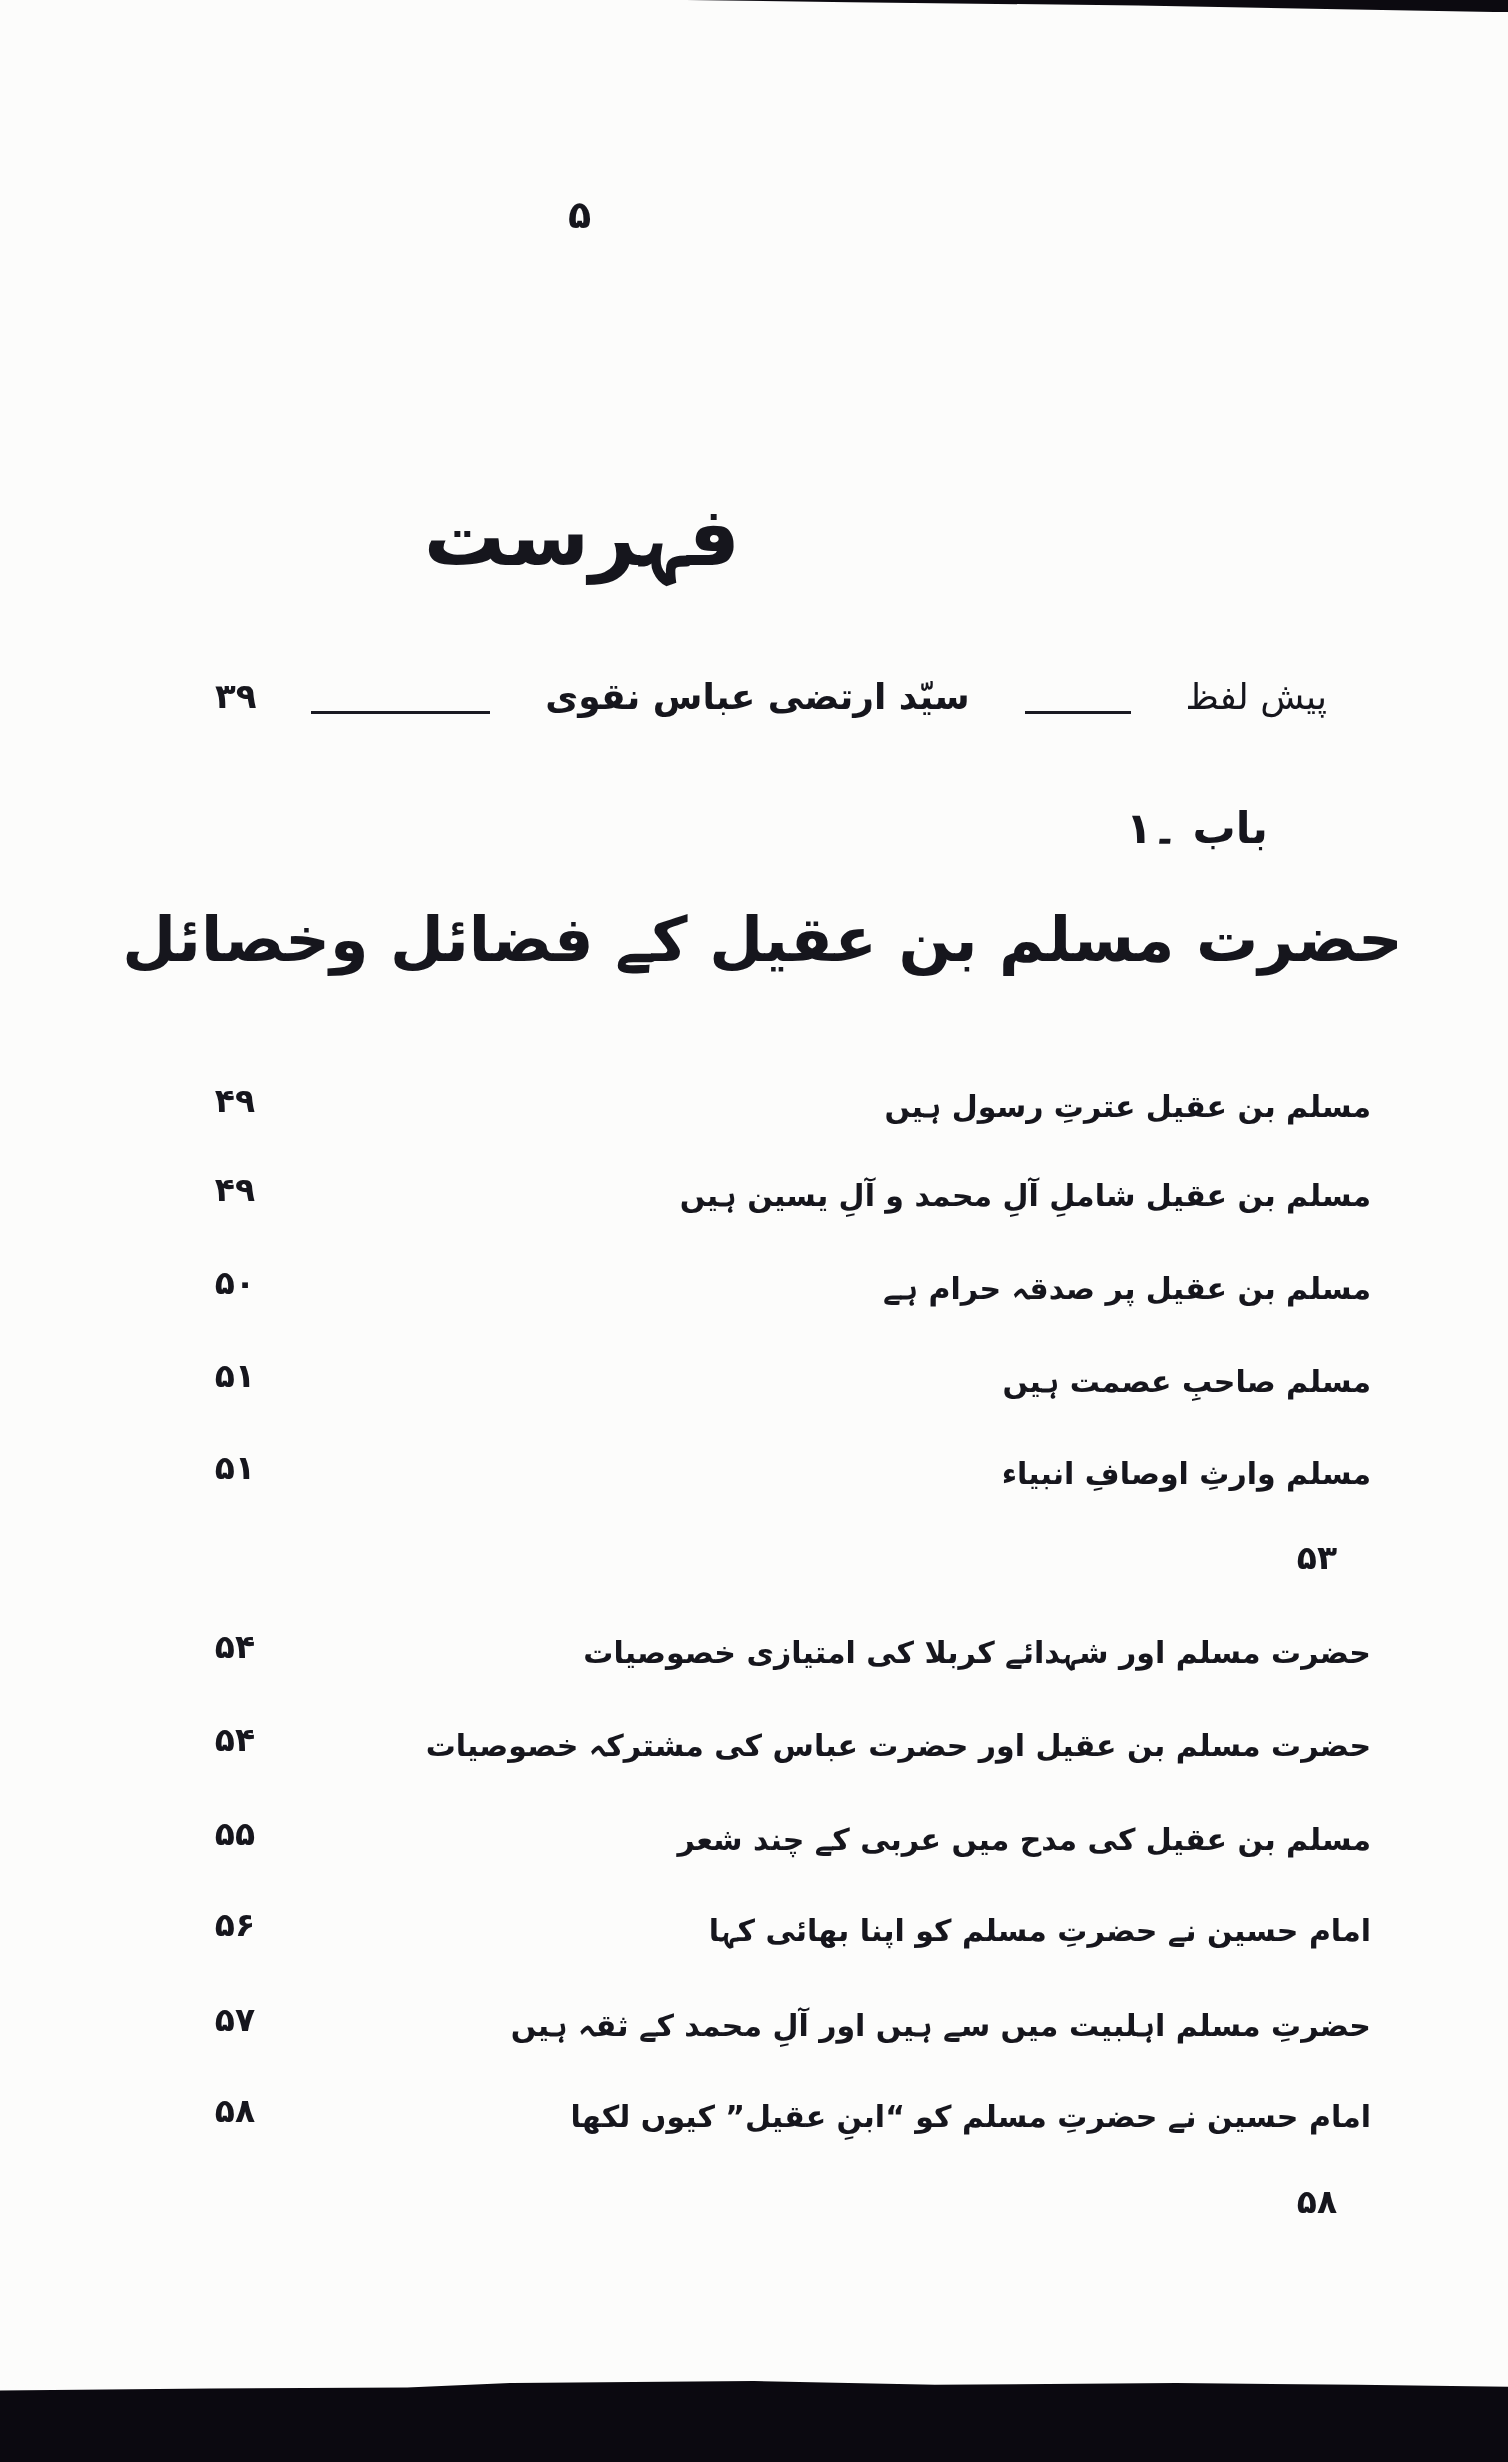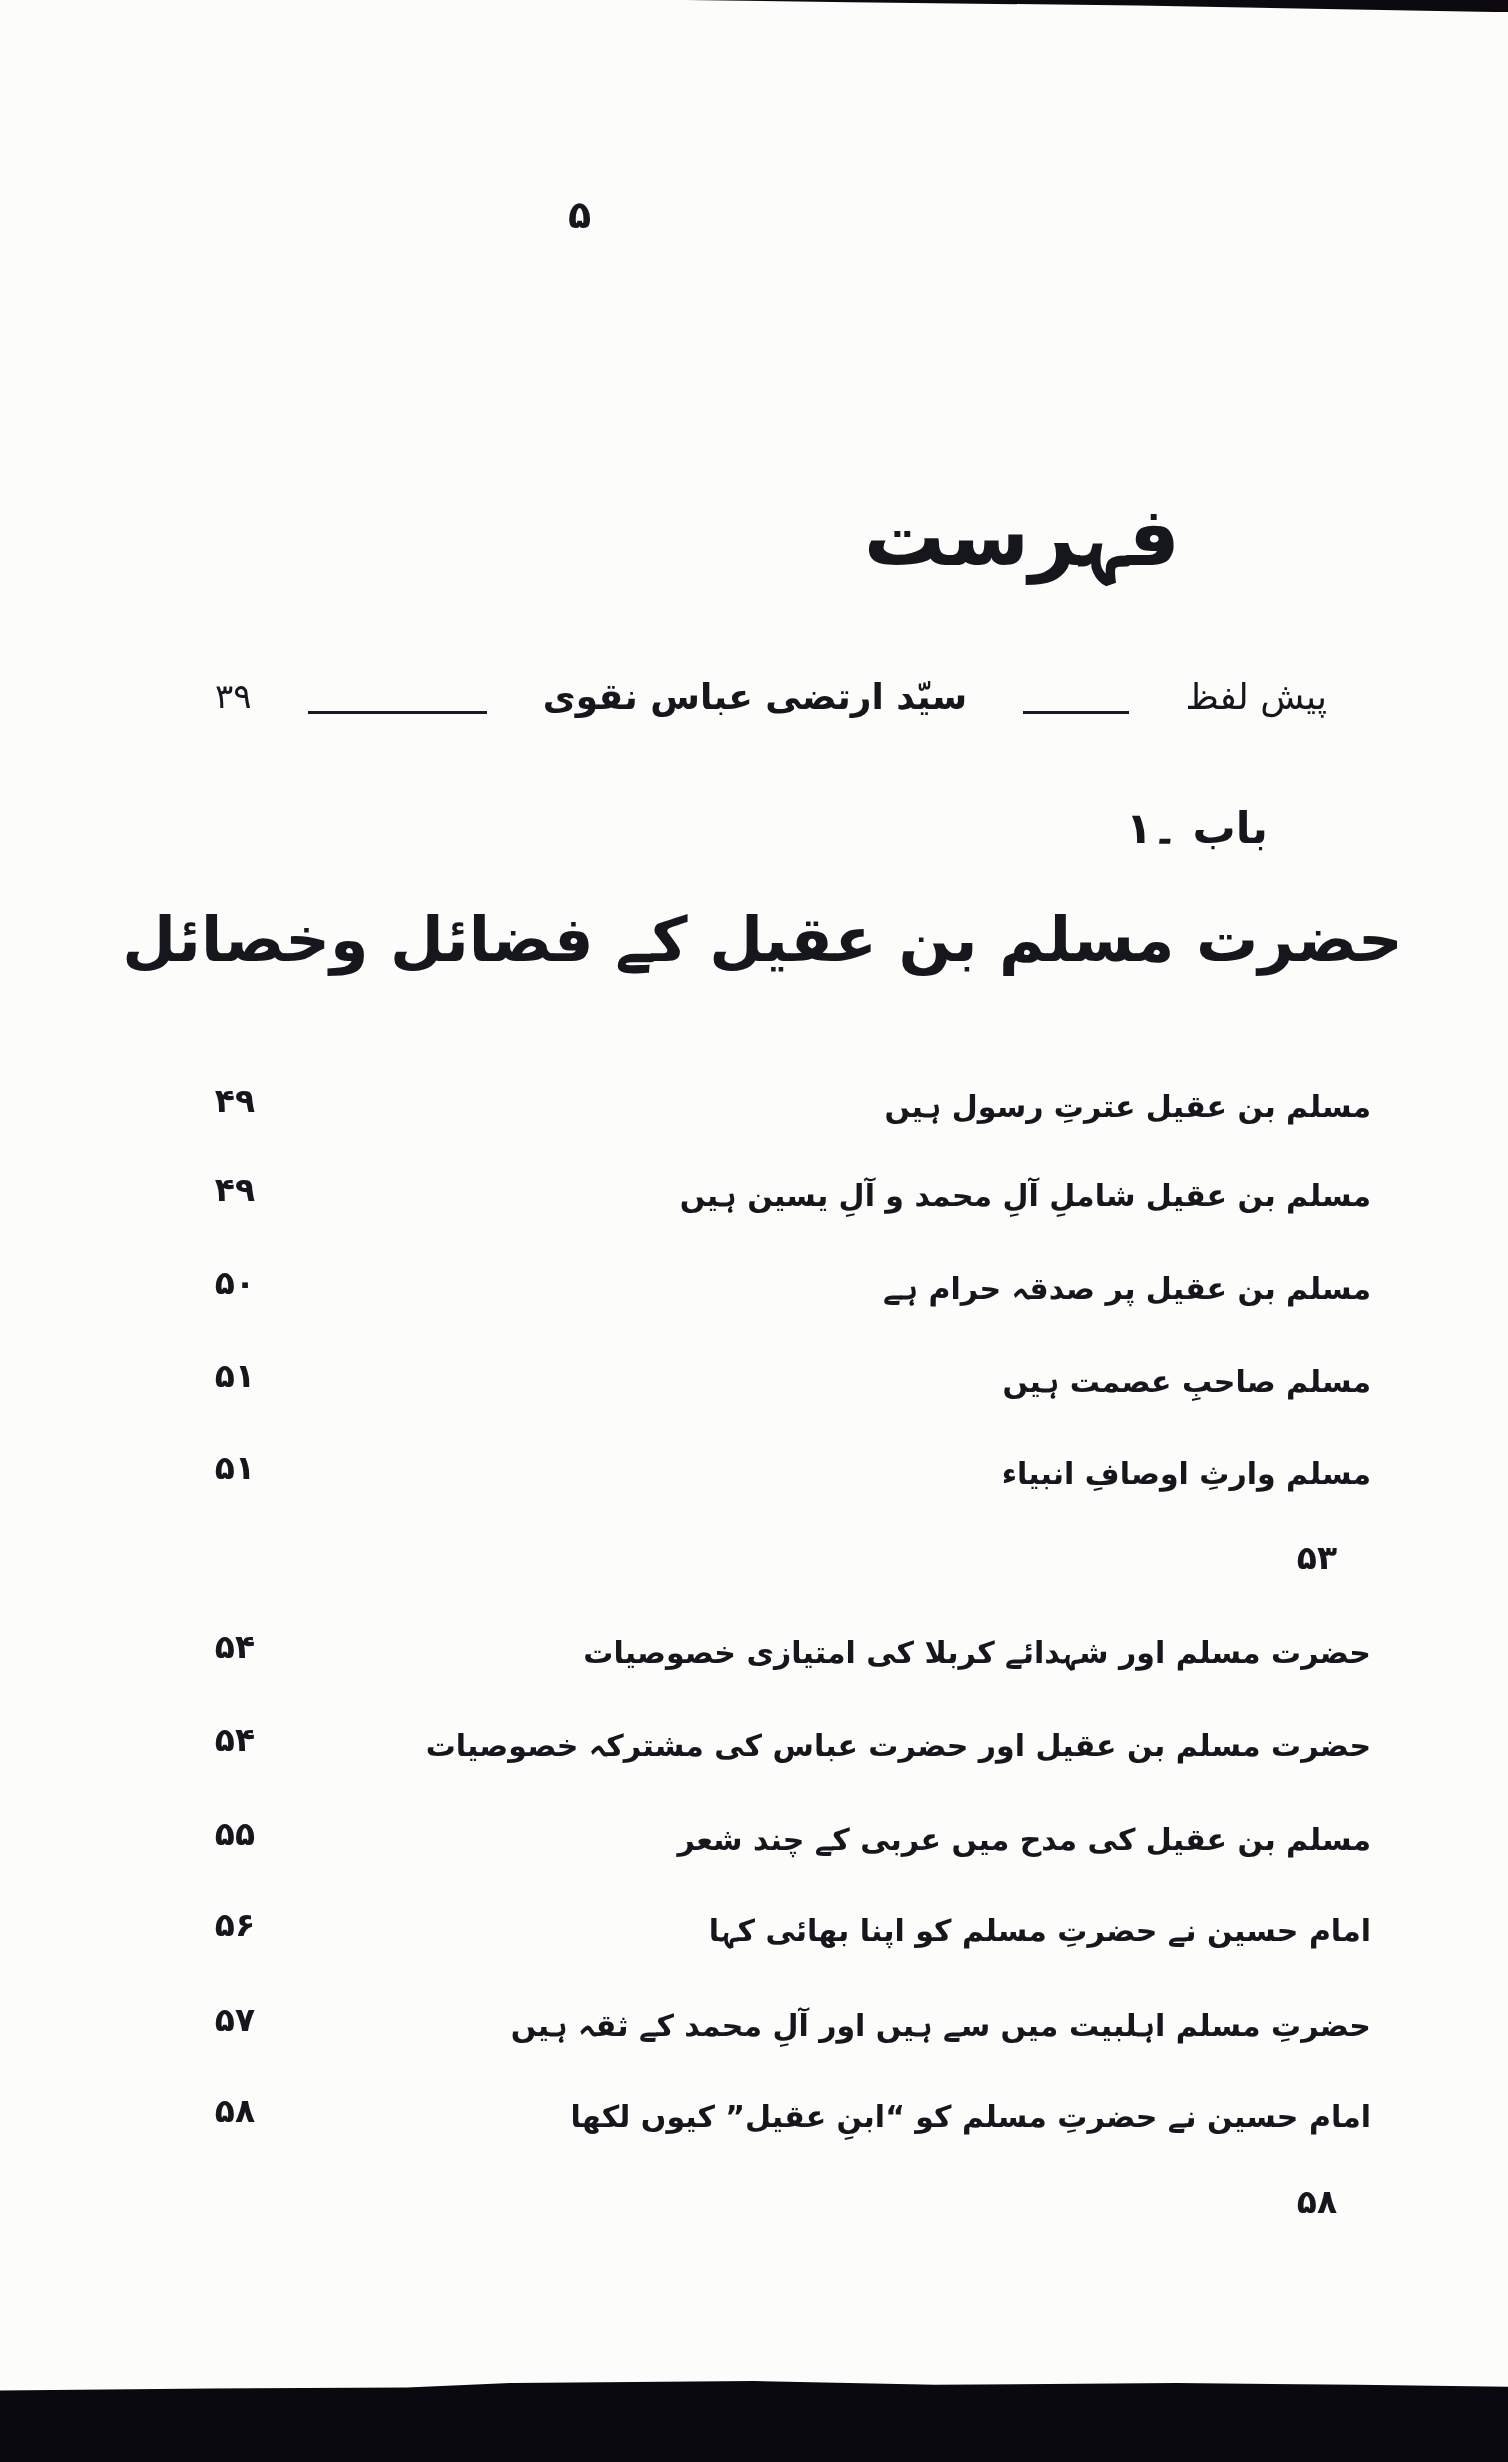--- a/index.html
+++ b/index.html
@@ -39,25 +39,24 @@
     left: 509px; top: 193px;
     width: 141px;
     text-align: center;
     font-size: 38px;
     font-weight: bold;
   }
   .contents-title {
     position: absolute;
     left: 0; top: 490px;
     width: 1164px;
-    text-align: right;
+    text-align: center;
     font-size: 81px;
     font-weight: bold;
     direction: rtl;
-    margin-left: 16px;
   }
   .preface-row {
     position: absolute;
     left: 215px; top: 649px;
     width: 1112px; height: 94px;
     display: flex;
     direction: rtl;
     align-items: center;
     justify-content: space-between;
   }
@@ -66,21 +65,21 @@
     font-weight: normal;
     white-space: nowrap;
   }
   .preface-author {
     font-size: 36px;
     font-weight: bold;
     white-space: nowrap;
   }
   .preface-page {
     font-size: 34px;
-    font-weight: normal;
+    font-weight: bold;
   }
   .rule {
     border-bottom: 3.8px solid #1a1a22;
     height: 0;
     align-self: center;
     margin-top: 32px;
   }
   .rule-1 { width: 106px; }
   .rule-2 { width: 179px; }
   .chapter-label {

